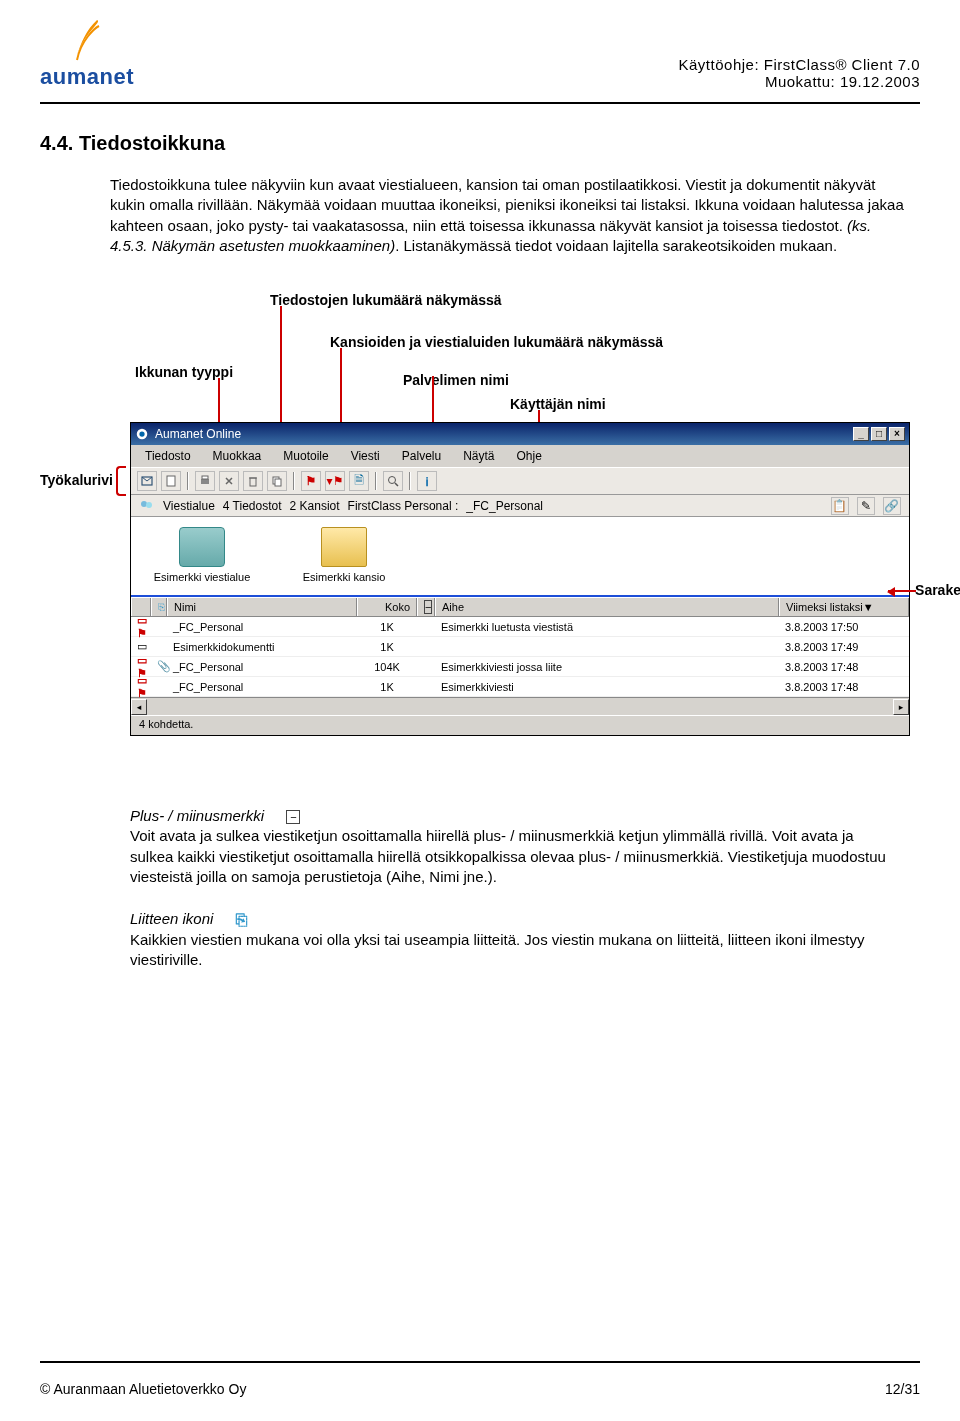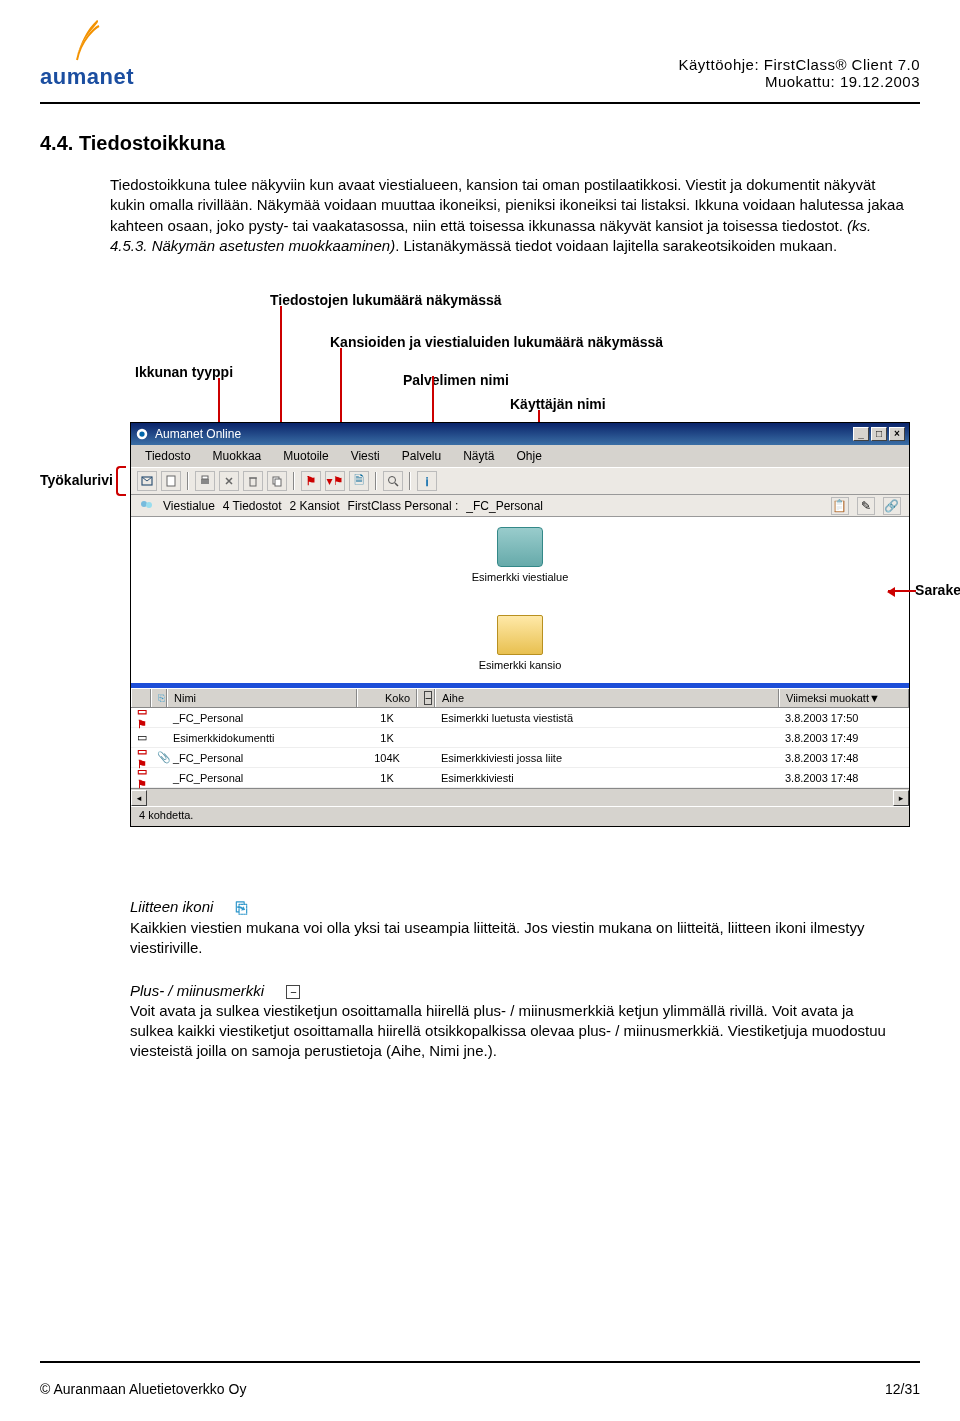--- a/index.html
+++ b/index.html
@@ -37,21 +37,21 @@
   .titlebar .tb-icon { width: 14px; height: 14px; margin-right: 6px; }
   .titlebar .spacer { flex: 1; }
   .win-btn { width: 16px; height: 14px; background: #d6d3ce; border: 1px solid #fff; border-right-color: #404040; border-bottom-color: #404040; margin-left: 2px; font-size: 10px; line-height: 11px; text-align: center; color: #000; font-family: Arial; font-weight: bold; }
   .menubar { display: flex; gap: 14px; padding: 3px 10px; background: #d6d3ce; height: 22px; align-items: center; }
   .menubar span { padding: 1px 4px; text-align: center; }
   .toolbar { display: flex; gap: 4px; padding: 3px 6px; background: #ece9e4; border-top: 1px solid #fff; border-bottom: 1px solid #999; height: 28px; align-items: center; }
   .tbtn { width: 20px; height: 20px; border: 1px solid #bbb; background: #ece9e4; display: flex; align-items: center; justify-content: center; }
   .sep { width: 2px; height: 18px; border-left: 1px solid #888; border-right: 1px solid #fff; margin: 0 2px; }
   .statusline { padding: 3px 8px; background: #ece9e4; border-bottom: 1px solid #999; height: 22px; display: flex; align-items: center; gap: 8px; }
   .statusline .grow { flex: 1; }
-  .iconrow { display: flex; padding: 10px 16px 12px 16px; gap: 32px; background: #fff; border-bottom: 5px solid #1d4ed8; align-items: center; flex-direction: column; }
+  .iconrow { display: flex; padding: 10px 16px 12px 16px; gap: 32px; background: #fff; border-bottom: 2px solid #1d4ed8; align-items: center; }
   .bigicon { display:flex; flex-direction: column; align-items: center; width: 110px; font-size: 11px; }
   .bigicon .box { width: 46px; height: 40px; background: linear-gradient(#9cc, #6aa); border: 1px solid #388; border-radius: 4px; margin-bottom: 4px; }
   .bigicon.folder .box { background: linear-gradient(#ffe9a8,#e8c050); border:1px solid #b89020; border-radius: 2px; }
   .colhdr { display: flex; background: #d6d3ce; border-top: 1px solid #fff; border-bottom: 1px solid #888; height: 20px; align-items: center; font-size: 11px; }
   .colhdr > div { border-right: 1px solid #888; border-left: 1px solid #fff; padding: 2px 6px; height: 100%; display:flex; align-items:center; }
   .c-flag { width: 20px; }
   .c-att { width: 16px; }
   .c-name { width: 190px; }
   .c-size { width: 60px; text-align: center; justify-content:flex-end; }
   .c-pm { width: 18px; }
@@ -243,21 +243,21 @@
       <div class="c-flag"></div>
       <div class="c-att">
           <span style="color:#39c;font-size:9px;">⎘</span>
         </div>
       <div class="c-name">Nimi</div>
       <div class="c-size">Koko</div>
       <div class="c-pm">
           <span class="pm-box">−</span>
         </div>
       <div class="c-subj">Aihe</div>
-      <div class="c-date"><span>Viimeksi muokatt</span> ▼</div>
+      <div class="c-date"><span>Viimeksi listaksi</span> ▼</div>
     </div>
 
     <div class="datarow">
       <div class="c-flag flag"><span>▭</span> <span class="flag">⚑</span></div>
       <div class="c-att att"></div>
       <div class="c-name">_FC_Personal</div>
       <div class="c-size">1K</div>
       <div class="c-pm"></div>
       <div class="c-subj">Esimerkki luetusta viestistä</div>
       <div class="c-date">3.8.2003 17:50</div>
@@ -298,28 +298,28 @@
 
     <div class="statusbar">4 kohdetta.</div>
   </div>
 
   <span class="side-label-right" style="top:160px;">Sarakeotsikko</span>
   <div class="side-arrow-r" style="right:-6px; top:168px; width:28px;"></div>
 </div>
 
 <div class="legend">
   <div class="item">
+    <span class="lead">Plus- / miinusmerkki</span>
+    <span class="icn pm-box">−</span><br>
+    <span>Voit avata ja sulkea viestiketjun osoittamalla hiirellä plus- / miinusmerkkiä ketjun ylimmällä rivillä. Voit avata ja sulkea kaikki viestiketjut osoittamalla hiirellä otsikkopalkissa olevaa plus- / miinusmerkkiä. Viestiketjuja muodostuu viesteistä joilla on samoja perustietoja (Aihe, Nimi jne.).</span>
+  </div>
+  <div class="item">
     <span class="lead">Liitteen ikoni</span>
     <span class="icn" style="color:#39c;font-weight:bold;">⎘</span><br>
     <span>Kaikkien viestien mukana voi olla yksi tai useampia liitteitä. Jos viestin mukana on liitteitä, liitteen ikoni ilmestyy viestiriville.</span>
-  </div>
-  <div class="item">
-    <span class="lead">Plus- / miinusmerkki</span>
-    <span class="icn pm-box">−</span><br>
-    <span>Voit avata ja sulkea viestiketjun osoittamalla hiirellä plus- / miinusmerkkiä ketjun ylimmällä rivillä. Voit avata ja sulkea kaikki viestiketjut osoittamalla hiirellä otsikkopalkissa olevaa plus- / miinusmerkkiä. Viestiketjuja muodostuu viesteistä joilla on samoja perustietoja (Aihe, Nimi jne.).</span>
   </div>
 </div>
 
 <hr class="bot-rule" style="position:absolute;left:40px;right:40px;bottom:50px;">
 <div class="footer">
   <span>© Auranmaan Aluetietoverkko Oy</span>
   <span>12/31</span>
 </div>
 
 </body></html>

